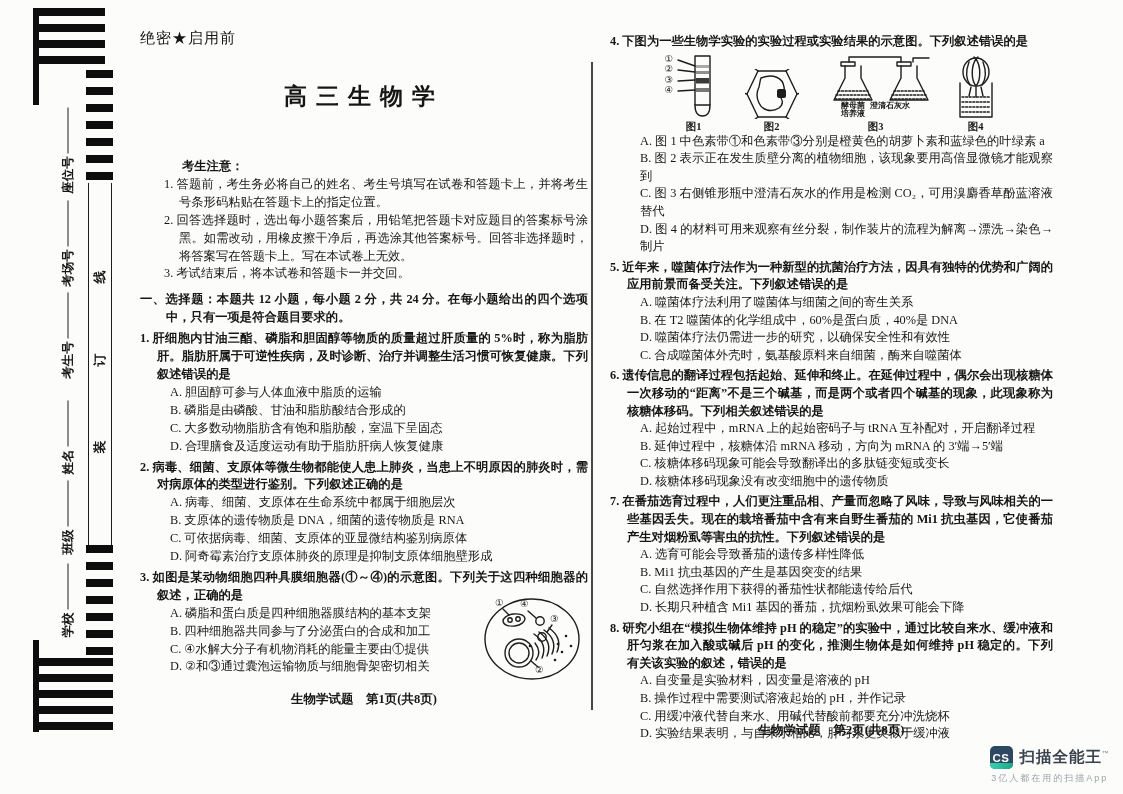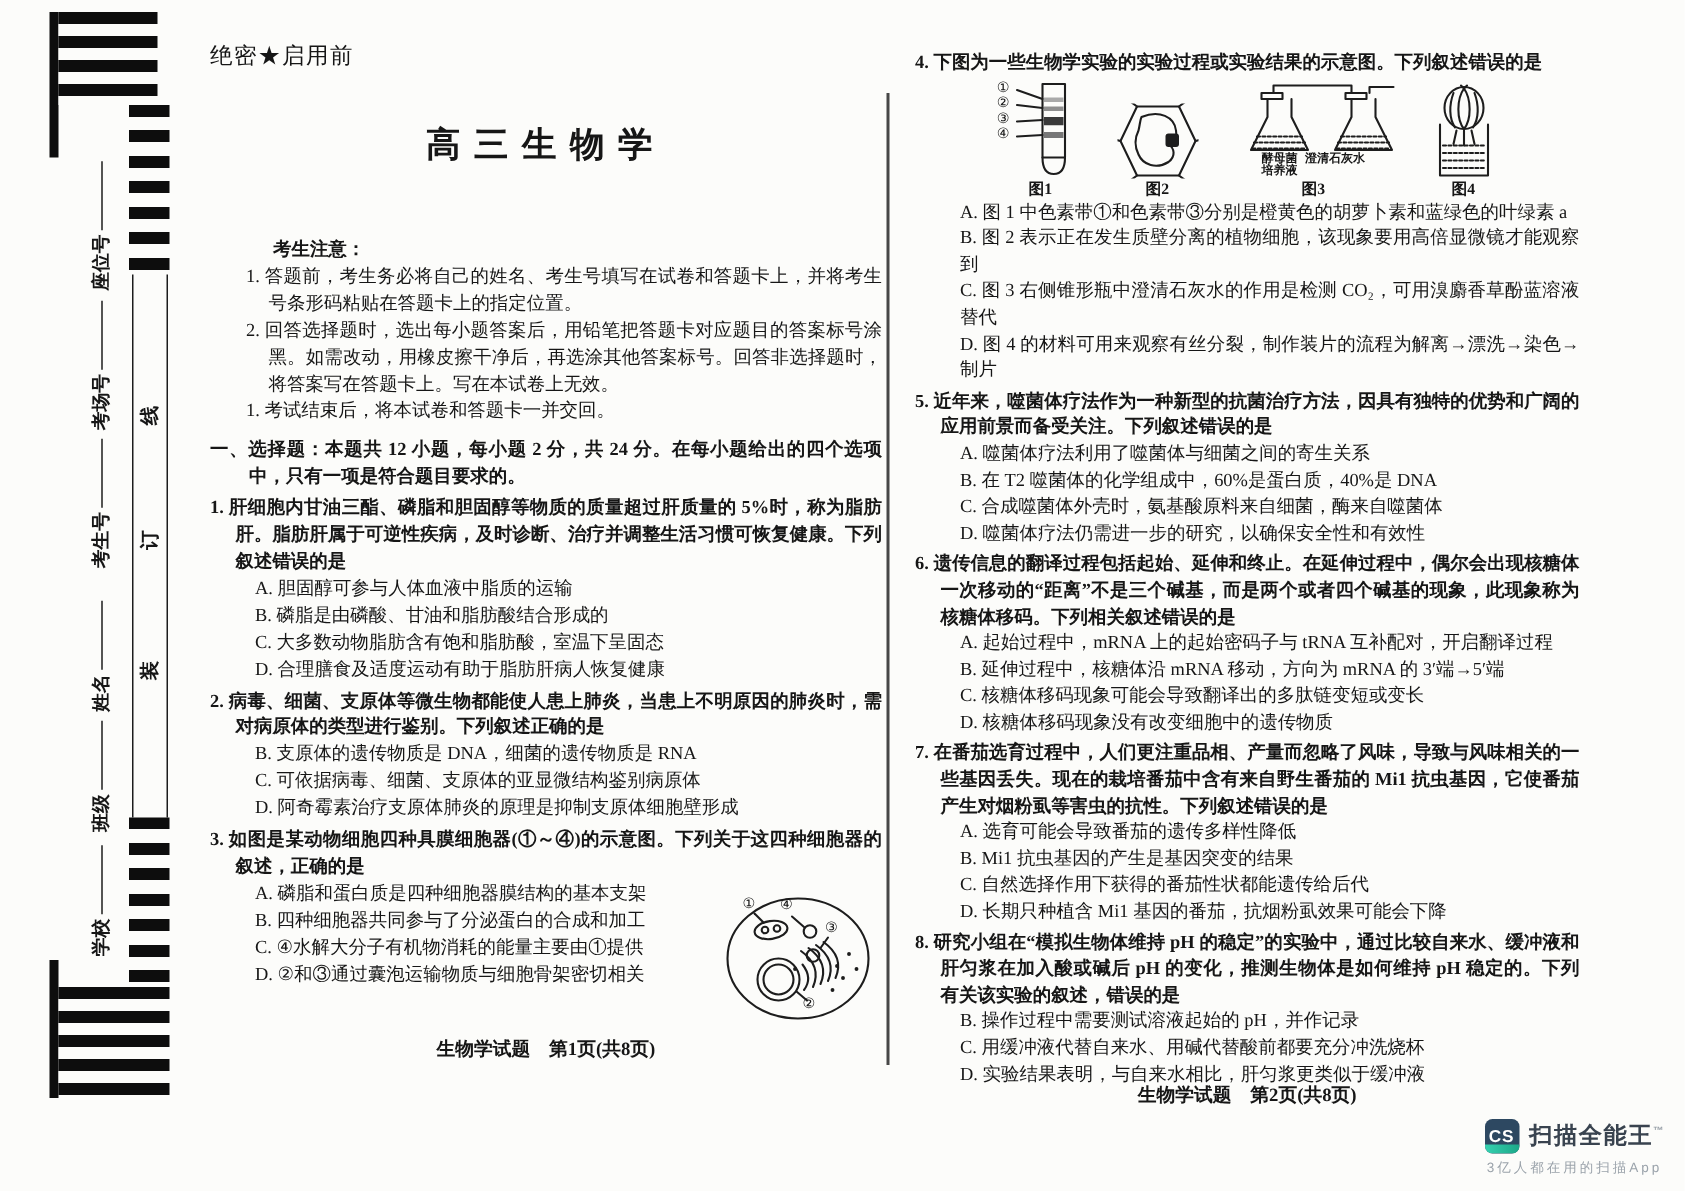--- a/index.html
+++ b/index.html
@@ -126,35 +126,36 @@
 
   <main class="page page-left">
     <div class="seclabel">绝密★启用前</div>
     <h1 class="title" style="margin:0">高三生物学</h1>
 
     <div class="flow">
       <p class="notice-h">考生注意：</p>
       <div class="notice-items">
         <p class="n-item">1. 答题前，考生务必将自己的姓名、考生号填写在试卷和答题卡上，并将考生号条形码粘贴在答题卡上的指定位置。</p>
         <p class="n-item">2. 回答选择题时，选出每小题答案后，用铅笔把答题卡对应题目的答案标号涂黑。如需改动，用橡皮擦干净后，再选涂其他答案标号。回答非选择题时，将答案写在答题卡上。写在本试卷上无效。</p>
-        <p class="n-item">1. 考试结束后，将本试卷和答题卡一并交回。</p>
+        <p class="n-item">3. 考试结束后，将本试卷和答题卡一并交回。</p>
       </div>
 
       <p class="section">一、选择题：本题共 12 小题，每小题 2 分，共 24 分。在每小题给出的四个选项中，只有一项是符合题目要求的。</p>
 
       <div class="q">
         <p class="stem"><span>1.</span> <span>肝细胞内甘油三酯、磷脂和胆固醇等物质的质量超过肝质量的 5%时，称为脂肪肝。脂肪肝属于可逆性疾病，及时诊断、治疗并调整生活习惯可恢复健康。下列叙述错误的是</span></p>
         <p class="opt">A. 胆固醇可参与人体血液中脂质的运输</p>
         <p class="opt">B. 磷脂是由磷酸、甘油和脂肪酸结合形成的</p>
         <p class="opt">C. 大多数动物脂肪含有饱和脂肪酸，室温下呈固态</p>
         <p class="opt">D. 合理膳食及适度运动有助于脂肪肝病人恢复健康</p>
       </div>
 
       <div class="q">
         <p class="stem"><span>2.</span> <span>病毒、细菌、支原体等微生物都能使人患上肺炎，当患上不明原因的肺炎时，需对病原体的类型进行鉴别。下列叙述正确的是</span></p>
+        <p class="opt">A. 病毒、细菌、支原体在生命系统中都属于细胞层次</p>
         <p class="opt">B. 支原体的遗传物质是 DNA，细菌的遗传物质是 RNA</p>
         <p class="opt">C. 可依据病毒、细菌、支原体的亚显微结构鉴别病原体</p>
         <p class="opt">D. 阿奇霉素治疗支原体肺炎的原理是抑制支原体细胞壁形成</p>
       </div>
 
       <div class="q">
         <p class="stem"><span>3.</span> <span>如图是某动物细胞四种具膜细胞器(①～④)的示意图。下列关于这四种细胞器的叙述，正确的是</span></p>
         <p class="opt" style="width:330px">A. 磷脂和蛋白质是四种细胞器膜结构的基本支架</p>
         <p class="opt" style="width:330px">B. 四种细胞器共同参与了分泌蛋白的合成和加工</p>
         <p class="opt" style="width:330px">C. ④水解大分子有机物消耗的能量主要由①提供</p>
@@ -270,42 +271,43 @@
         <p class="opt">A. 图 1 中色素带①和色素带③分别是橙黄色的胡萝卜素和蓝绿色的叶绿素 a</p>
         <p class="opt">B. 图 2 表示正在发生质壁分离的植物细胞，该现象要用高倍显微镜才能观察到</p>
         <p class="opt">C. 图 3 右侧锥形瓶中澄清石灰水的作用是检测 CO₂，可用溴麝香草酚蓝溶液替代</p>
         <p class="opt">D. 图 4 的材料可用来观察有丝分裂，制作装片的流程为解离→漂洗→染色→制片</p>
       </div>
 
       <div class="q">
         <p class="stem"><span>5.</span> <span>近年来，噬菌体疗法作为一种新型的抗菌治疗方法，因具有独特的优势和广阔的应用前景而备受关注。下列叙述错误的是</span></p>
         <p class="opt">A. 噬菌体疗法利用了噬菌体与细菌之间的寄生关系</p>
         <p class="opt">B. 在 T2 噬菌体的化学组成中，60%是蛋白质，40%是 DNA</p>
+        <p class="opt">D. 噬菌体疗法仍需进一步的研究，以确保安全性和有效性</p>
         <p class="opt">C. 合成噬菌体外壳时，氨基酸原料来自细菌，酶来自噬菌体</p>
-        <p class="opt">D. 噬菌体疗法仍需进一步的研究，以确保安全性和有效性</p>
       </div>
 
       <div class="q">
         <p class="stem"><span>6.</span> <span>遗传信息的翻译过程包括起始、延伸和终止。在延伸过程中，偶尔会出现核糖体一次移动的“距离”不是三个碱基，而是两个或者四个碱基的现象，此现象称为核糖体移码。下列相关叙述错误的是</span></p>
         <p class="opt">A. 起始过程中，mRNA 上的起始密码子与 tRNA 互补配对，开启翻译过程</p>
         <p class="opt">B. 延伸过程中，核糖体沿 mRNA 移动，方向为 mRNA 的 3′端→5′端</p>
         <p class="opt">C. 核糖体移码现象可能会导致翻译出的多肽链变短或变长</p>
         <p class="opt">D. 核糖体移码现象没有改变细胞中的遗传物质</p>
       </div>
 
       <div class="q">
         <p class="stem"><span>7.</span> <span>在番茄选育过程中，人们更注重品相、产量而忽略了风味，导致与风味相关的一些基因丢失。现在的栽培番茄中含有来自野生番茄的 Mi1 抗虫基因，它使番茄产生对烟粉虱等害虫的抗性。下列叙述错误的是</span></p>
         <p class="opt">A. 选育可能会导致番茄的遗传多样性降低</p>
         <p class="opt">B. Mi1 抗虫基因的产生是基因突变的结果</p>
         <p class="opt">C. 自然选择作用下获得的番茄性状都能遗传给后代</p>
         <p class="opt">D. 长期只种植含 Mi1 基因的番茄，抗烟粉虱效果可能会下降</p>
       </div>
 
       <div class="q">
         <p class="stem"><span>8.</span> <span>研究小组在“模拟生物体维持 pH 的稳定”的实验中，通过比较自来水、缓冲液和肝匀浆在加入酸或碱后 pH 的变化，推测生物体是如何维持 pH 稳定的。下列有关该实验的叙述，错误的是</span></p>
+        <p class="opt">A. 自变量是实验材料，因变量是溶液的 pH</p>
         <p class="opt">B. 操作过程中需要测试溶液起始的 pH，并作记录</p>
         <p class="opt">C. 用缓冲液代替自来水、用碱代替酸前都要充分冲洗烧杯</p>
         <p class="opt">D. 实验结果表明，与自来水相比，肝匀浆更类似于缓冲液</p>
       </div>
     </div>
 
     <div class="footer fr">生物学试题　第2页(共8页)</div>
   </main>
 
   <div class="brand">

